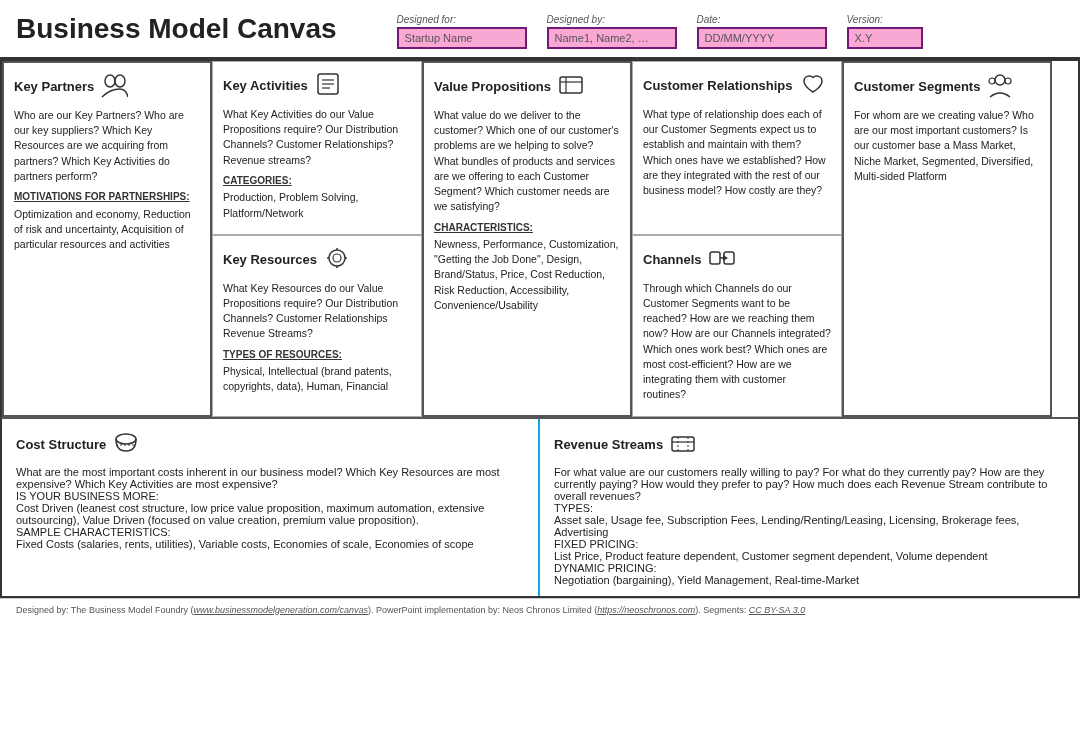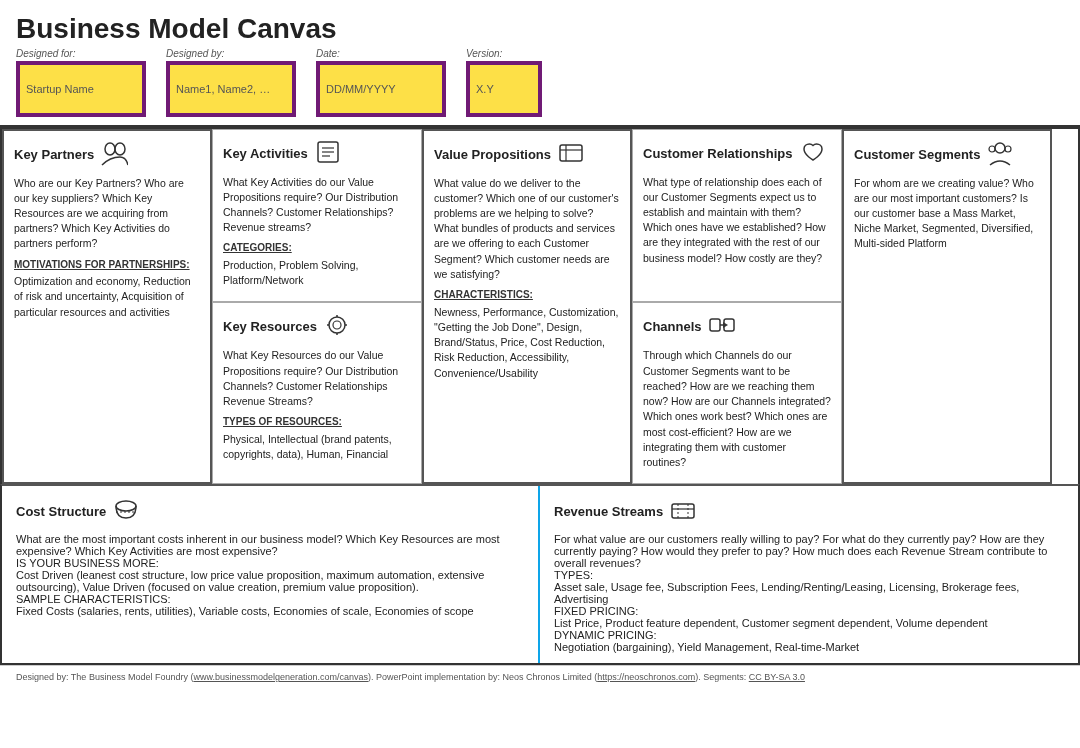--- a/index.html
+++ b/index.html
@@ -11,21 +11,20 @@
       min-height: 748px;
       font-size: 11px;
     }
 
     .header {
       display: flex;
       align-items: flex-start;
       padding: 12px 16px 8px 16px;
       border-bottom: 2px solid #333;
       gap: 0;
-      flex-direction: column;
     }
 
     .title {
       font-size: 28px;
       font-weight: bold;
       flex: 0 0 auto;
       margin-right: 60px;
       line-height: 1.2;
     }
 
@@ -43,26 +42,26 @@
       gap: 2px;
     }
 
     .header-field label {
       font-size: 10px;
       color: #555;
       font-style: italic;
     }
 
     .header-field input {
-      border: 4px solid #701a75;
-      padding: 18px 6px;
+      border: 2px solid #701a75;
+      padding: 3px 6px;
       font-size: 11px;
       color: #555;
       width: 130px;
-      background: #fde047;
+      background: #f9a8d4;
       outline: none;
     }
 
     .canvas-grid {
       display: grid;
       grid-template-columns: 210px 210px 210px 210px 210px;
       grid-template-rows: auto auto;
       border-left: 2px solid #333;
       border-right: 2px solid #333;
       border-top: 2px solid #333;
@@ -179,20 +178,21 @@
     .footer {
       padding: 6px 16px;
       font-size: 9px;
       color: #555;
       border-top: 1px solid #ccc;
     }
 
     .footer a {
       color: #555;
       text-decoration: underline;
+      font-style: italic;
     }
   </style>
 </head>
 <body>
 
 <div class="header">
   <div class="title">Business Model Canvas</div>
   <div class="header-fields">
     <div class="header-field">
       <label>Designed for:</label>

